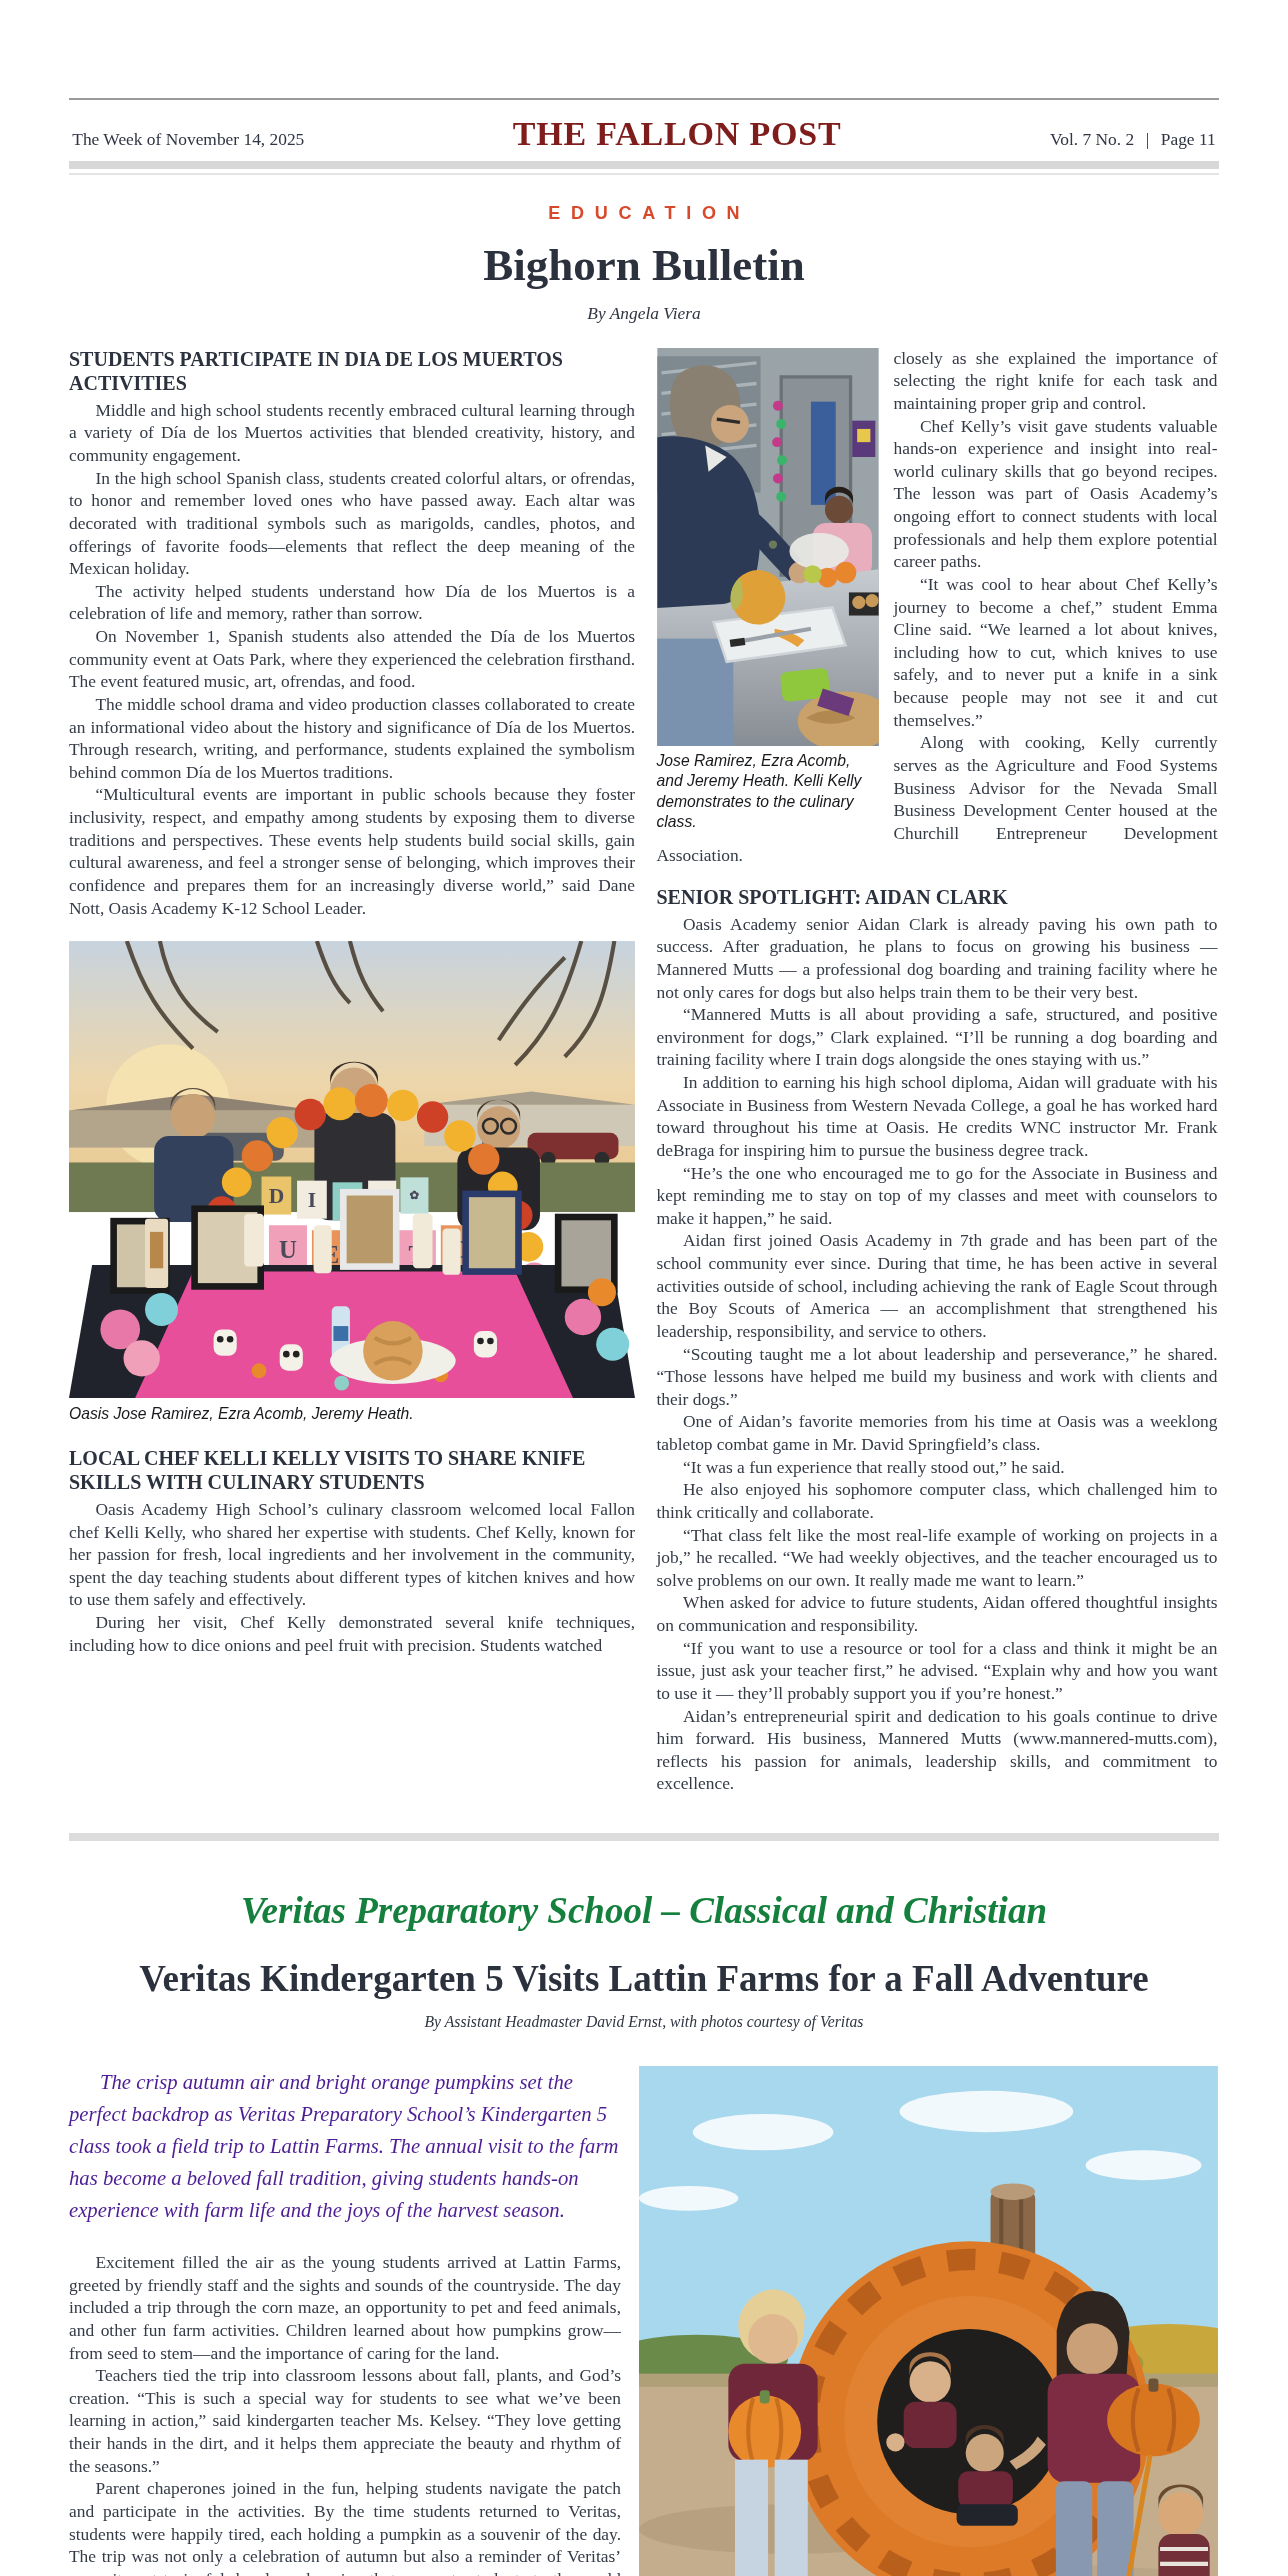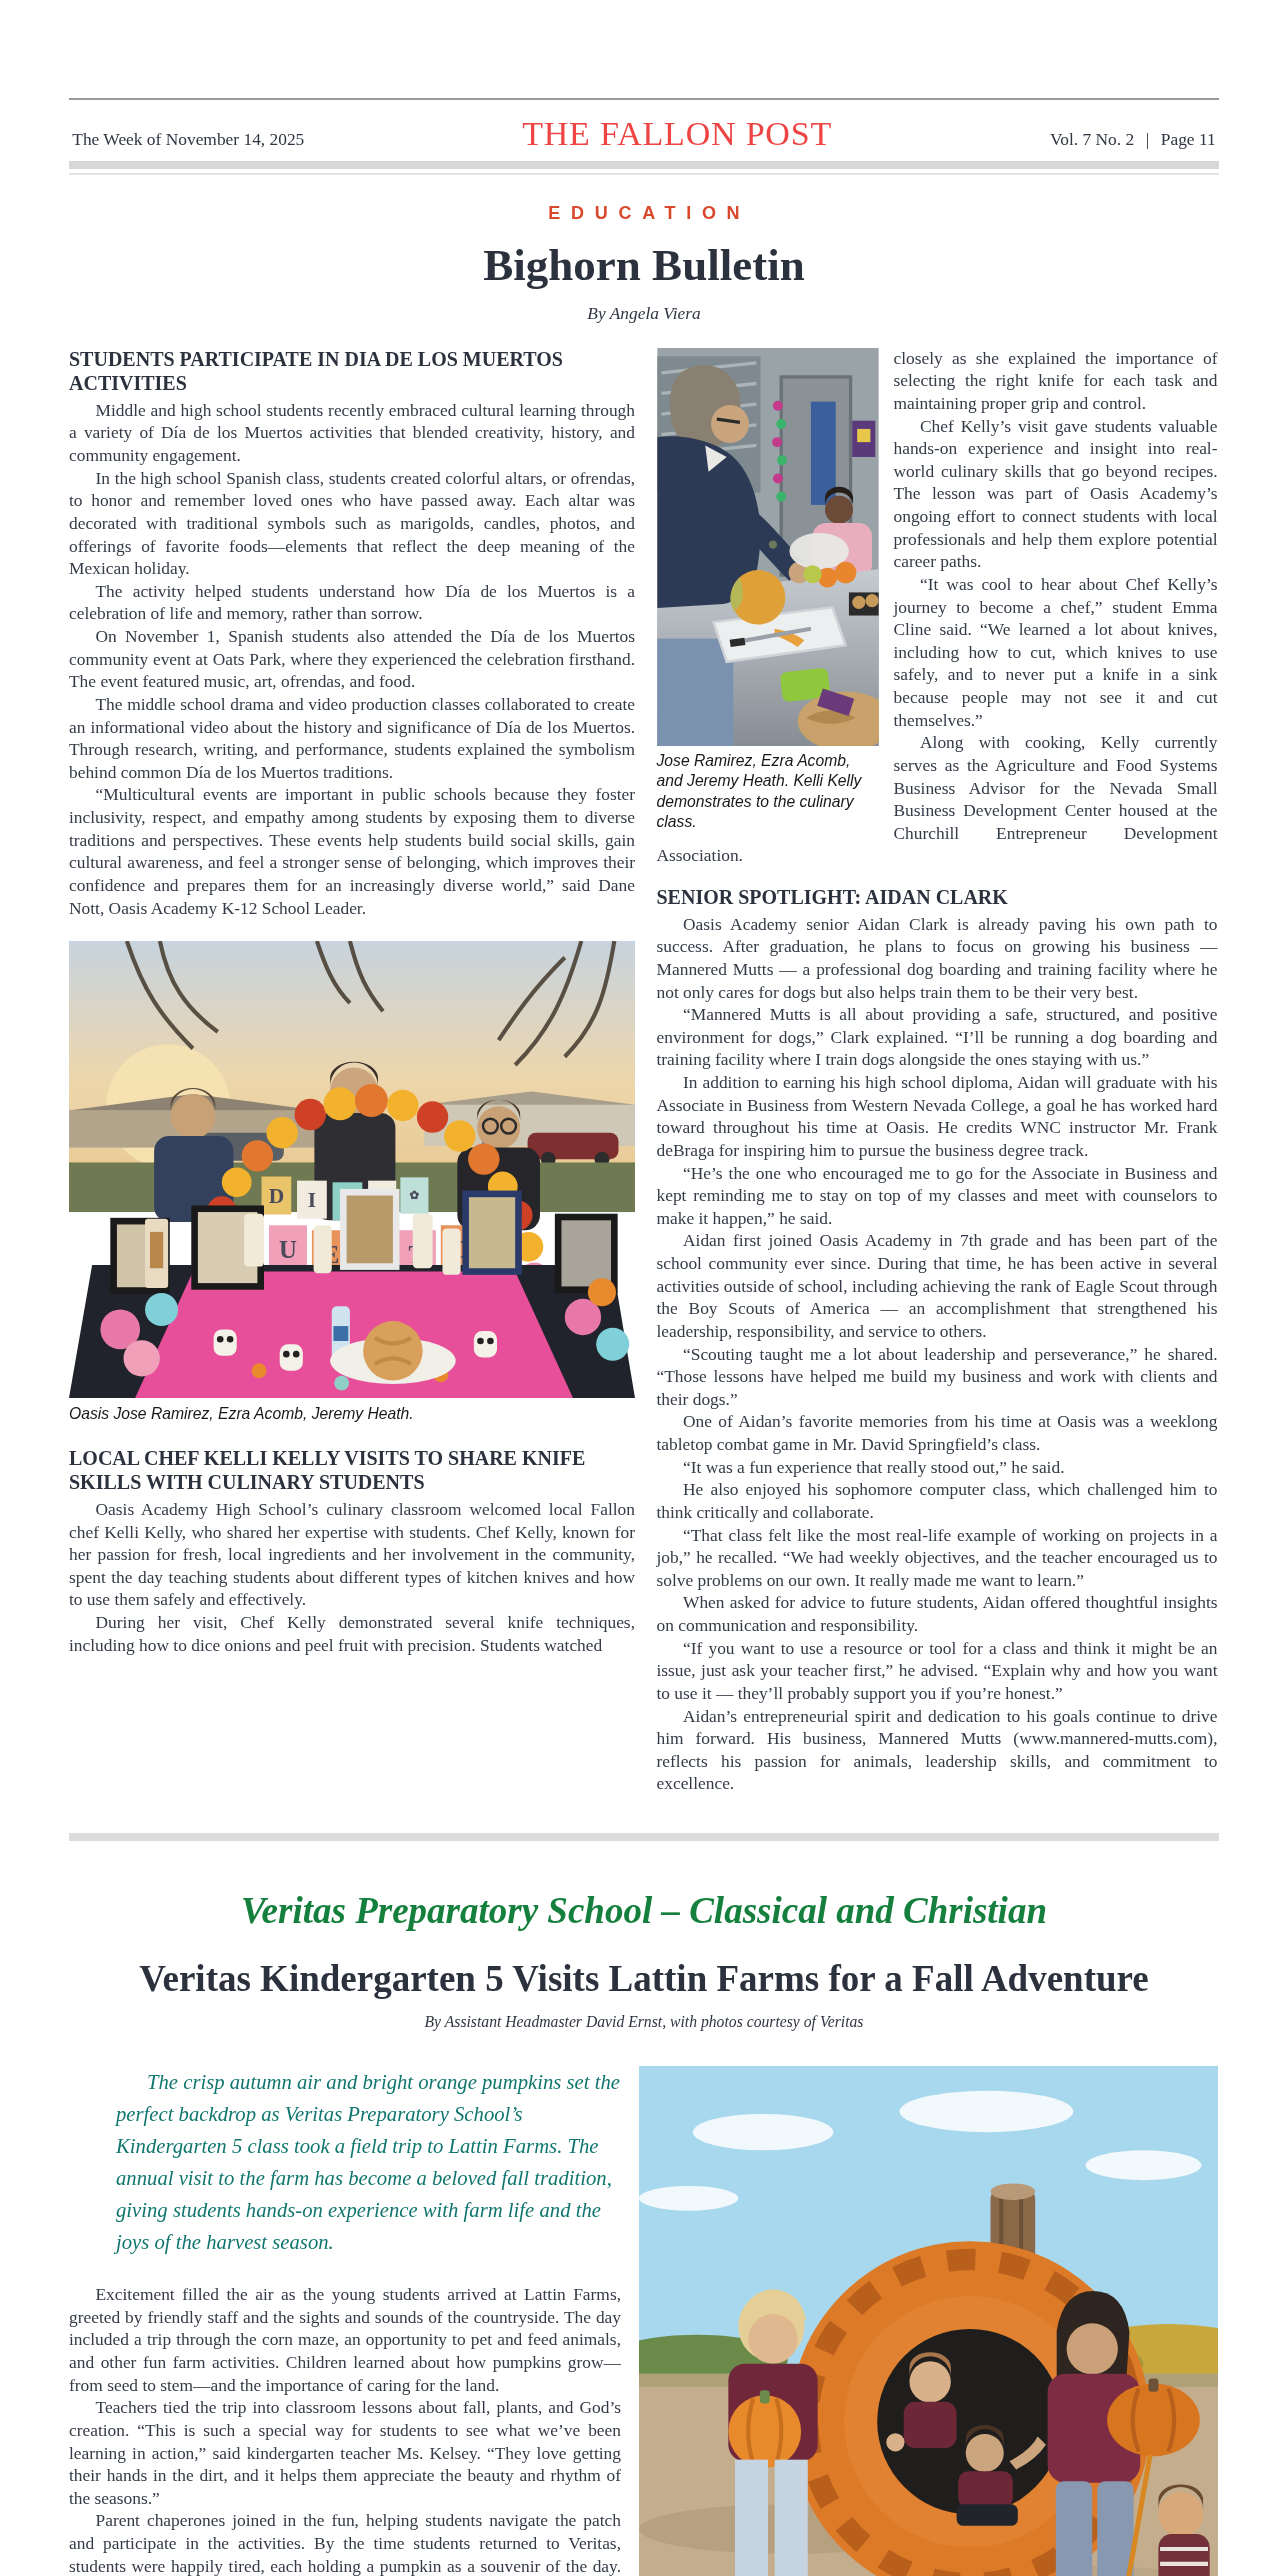--- a/index.html
+++ b/index.html
@@ -7,21 +7,21 @@
   .page {
     width:1288px; min-height:2576px; margin:0 auto; background:#ffffff;
     padding:98px 69px 33px 69px;
     font-family:"Liberation Serif","DejaVu Serif",serif;
     color:#343b47;
   }
   
   .rule-top { height:1.7px; background:#9a9a9a; margin-bottom:15px; }
   .folio-row { display:flex; align-items:baseline; justify-content:space-between; padding:0 3.3px 8.3px 3.3px; }
   .folio-date { font-size:17.4px; color:#2f3542; }
-  .masthead { font-size:34px; font-weight:normal; letter-spacing:0.8px; color:#ef4444; }
+  .masthead { font-size:34px; font-weight:bold; letter-spacing:0.8px; color:#7f1d1d; }
   .folio-right { font-size:17.4px; color:#2f3542; display:flex; gap:11.6px; align-items:baseline; }
   .folio-sep { color:#2f3542; }
   .gray-bar { height:8.3px; background:#d8d8d8; }
   .gray-line { height:2.5px; background:#e4e4e4; margin-top:3.3px; }
   
   .section-label {
     margin-top:28px; text-align:center;
     font-family:"Liberation Sans","DejaVu Sans",sans-serif;
     font-weight:bold; font-size:18px; letter-spacing:10.7px; text-indent:10.7px;
     color:#d8492b;
@@ -50,21 +50,21 @@
   .spotlight { margin-top:18px; }
   
   .divider { height:7.4px; background:#dcdcdc; margin:38px 0 0 0; }
   
   .veritas-kicker { text-align:center; font-size:37px; font-weight:bold; font-style:italic; color:#15803d; margin-top:48px; }
   .veritas-head { text-align:center; font-size:37px; font-weight:bold; color:#2b313d; margin-top:25px; }
   .veritas-byline { text-align:center; font-style:italic; font-size:15.7px; color:#2f3542; margin-top:13.2px; }
   .veritas-cols { display:flex; gap:18px; margin-top:35px; }
   .veritas-left { width:552px; flex:0 0 552px; }
   .veritas-right { width:579px; flex:0 0 579px; }
-  .veritas-intro { font-style:italic; font-size:20.7px; line-height:1.55; color:#0f766e; text-indent:31px; margin-bottom:25px; text-align:left;margin-left:47px; }
+  .veritas-intro { font-style:italic; font-size:20.7px; line-height:1.55; color:#4c1d95; text-indent:31px; margin-bottom:25px; text-align:left; }
   .veritas-left p.body { margin-bottom:0; }
 </style>
 </head>
 <body>
 
 <div class="page">
 
   <header>
     <div class="rule-top"></div>
     <div class="folio-row">

